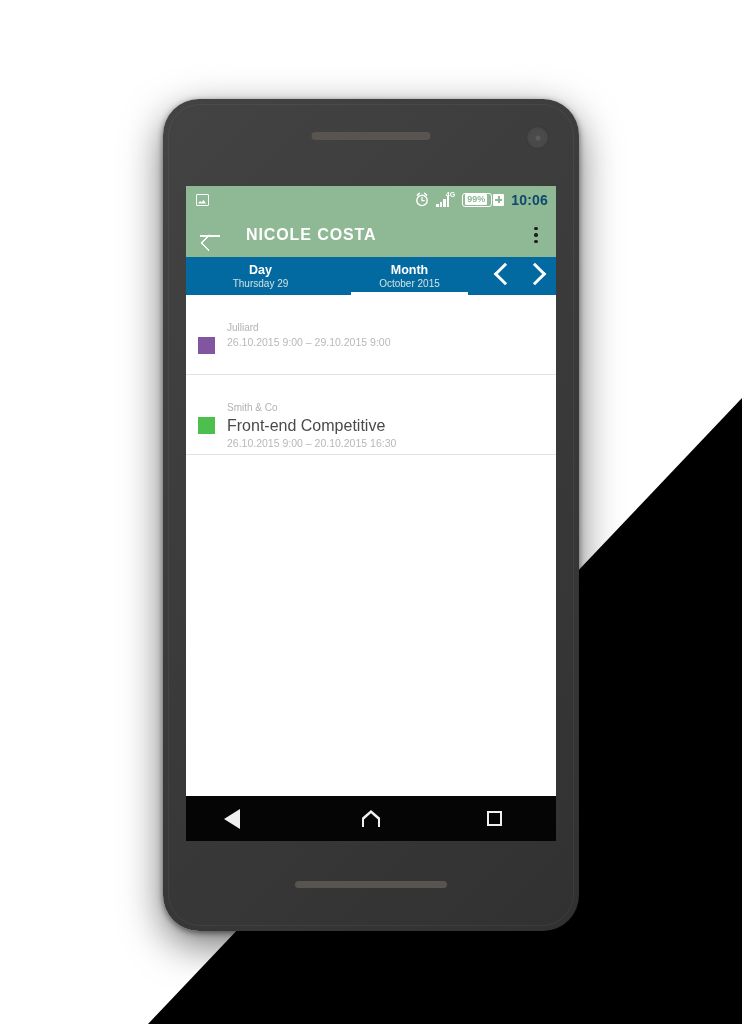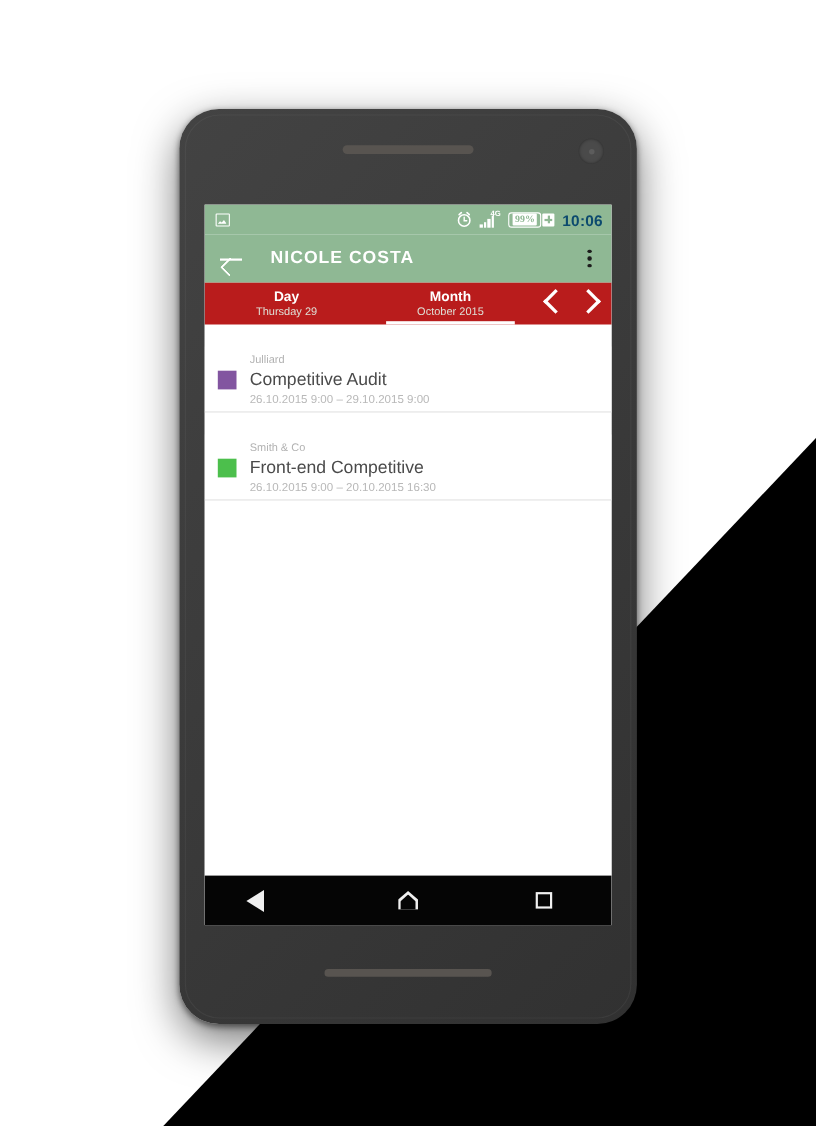--- a/index.html
+++ b/index.html
@@ -166,24 +166,23 @@
     align-items: center;
     height: 14px;
   }
   .batt-shell {
     border: 1.5px solid #ffffff;
     border-radius: 3px;
     height: 14px;
     min-width: 30px;
     display: flex;
     align-items: center;
-    justify-content: center;
+    justify-content: flex-start;
     box-sizing: border-box;
     padding: 0 2px;
-    font-family: Liberation Serif, serif;
   }
   .batt-pct {
     font-size: 9px;
     font-weight: bold;
     color: #8fb894;
     background: #ffffff;
     border-radius: 1px;
     padding: 0 2px;
     line-height: 11px;
   }
@@ -255,21 +254,21 @@
   }
   .overflow span {
     width: 3.5px; height: 3.5px;
     border-radius: 50%;
     background: #1d1d1d;
     display: block;
   }
 
   
   .tab-strip {
-    background: #b91c1c;
+    background: #0369a1;
     height: 38px;
     display: flex;
     align-items: stretch;
     position: relative;
   }
   .tab {
     flex: 1 1 0;
     display: flex;
     flex-direction: column;
     align-items: center;
@@ -489,21 +488,20 @@
         <span class="chev left"></span>
         <span class="chev right"></span>
       </div>
     </div>
 
     <div class="list">
       <div class="event-row">
         <span class="swatch" id="sw0" style="background: rgb(130, 85, 160);"></span>
         <span class="event-text">
           <span class="event-client">Julliard</span>
-          <span class="event-title">Competitive Audit</span>
           <span class="event-range">26.10.2015 9:00 – 29.10.2015 9:00</span>
         </span>
       </div>
       <div class="event-row">
         <span class="swatch" id="sw1" style="background: rgb(76, 191, 76);"></span>
         <span class="event-text">
           <span class="event-client">Smith &amp; Co</span>
           <span class="event-title">Front-end Competitive</span>
           <span class="event-range">26.10.2015 9:00 – 20.10.2015 16:30</span>
         </span>

